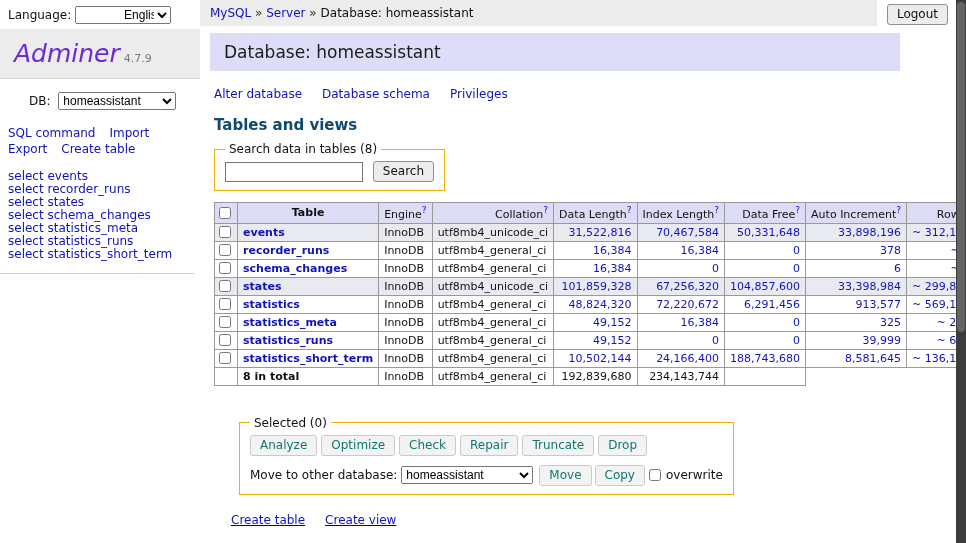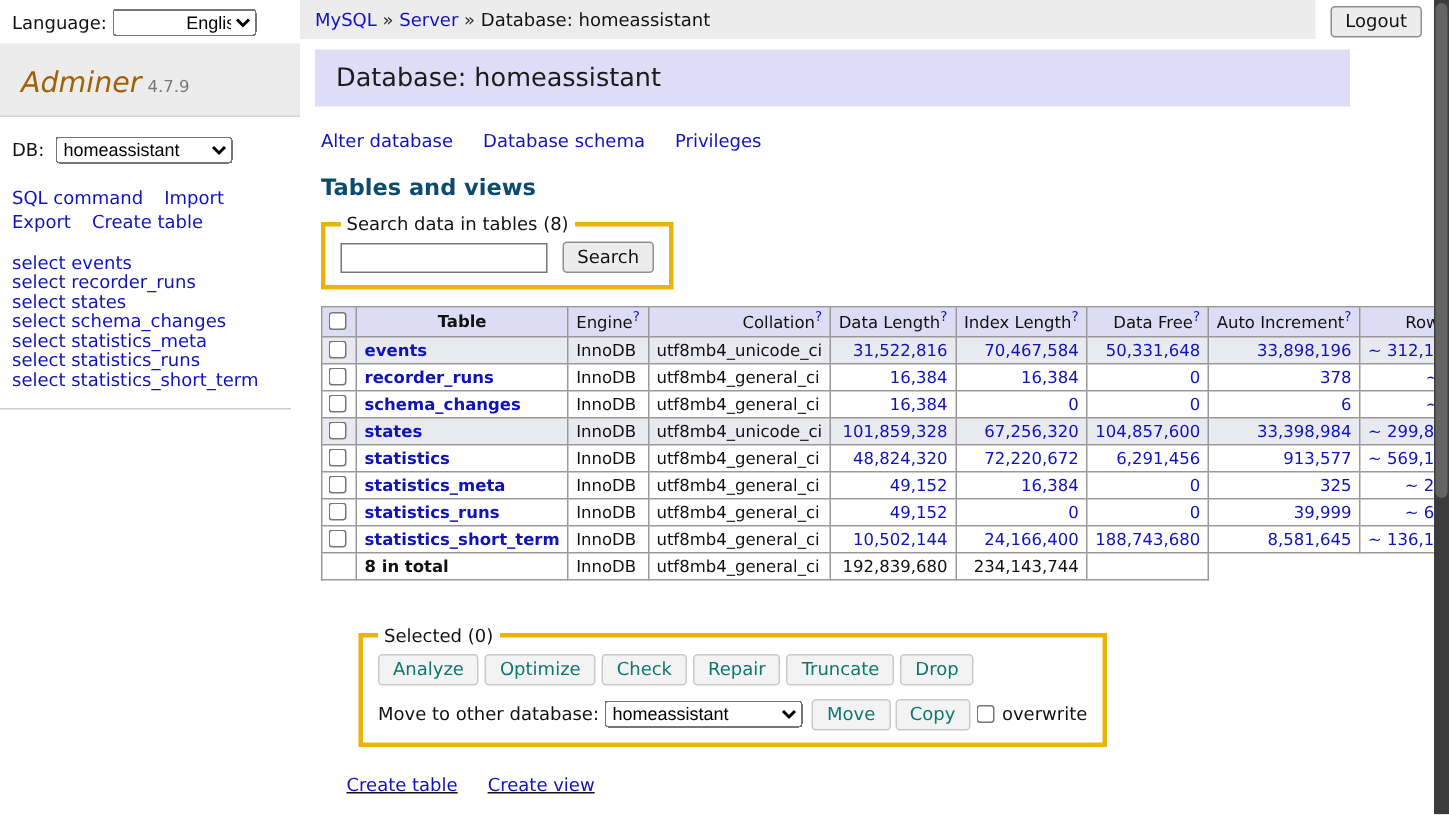--- a/index.html
+++ b/index.html
@@ -20,23 +20,23 @@
 
   
   .scrollbar { position: absolute; top: 0; right: 0; width: 10px; height: 543px; background: #3c3c3c; z-index: 5; }
   .scrollbar .thumb { position: absolute; top: 2px; left: 1px; width: 8px; height: 330px; background: #646464; border-radius: 4px; }
 
   
   .sidebar { width: 200px; flex: none; }
   .lang-row { padding: 6px 8px 5px; white-space: nowrap; }
   .lang-row select { width: 96px; font-size: 12px; padding-left: 44px; }
   h1.app-title { margin: 0; padding: 10px 14px; background: #ececec; border-bottom: 1px solid #d4d4d4; font-weight: normal; }
-  h1.app-title .name { font-style: italic; color: #a16207; font-size: 19px; }
+  h1.app-title .name { font-style: italic; color: #6d28d9; font-size: 25px; }
   h1.app-title .ver { color: #7a7a7a; font-size: 11px; margin-left: 4px; }
-  .db-form { padding: 13px 8px 4px; }
+  .db-form { padding: 13px 8px 4px; margin-left: 21px; }
   .db-form select { width: 118px; font-size: 12px; margin-left: 4px; }
   .ops { padding: 12px 8px 2px; }
   .ops-row { margin-bottom: 2px; }
   .ops-row a { margin-right: 14px; }
   .table-links { margin: 8px 0 0 0; padding: 2px 8px 12px; border-bottom: 1px solid #ccc; width: 194px; }
   .table-links a { display: block; line-height: 13px; }
 
   a.lnk { color: var(--link-color); text-decoration: none; cursor: pointer; }
 
   
@@ -44,21 +44,21 @@
   .top-row { display: flex; align-items: flex-start; }
   .breadcrumb { flex: 1; background: var(--bar-bg); padding: 6px 10px; height: 26px; white-space: nowrap; }
   .breadcrumb .sep { color: #333; }
   .logout-wrap { flex: none; padding: 4px 8px 0 10px; }
 
   h2.page-title { margin: 7px 56px 0 10px; padding: 9px 14px; background: var(--title-bg); font-size: 17px; font-weight: normal; color: #1c1c1c; }
   .action-links { margin: 16px 0 0 14px; }
   .action-links a, .inline-links a { margin-right: 20px; }
   h3.section { margin: 15px 0 6px 14px; font-size: 15px; font-weight: bold; color: #0c4a6e; }
 
-  fieldset { border: 3px solid #eab308; margin: 2px 0 0 14px; padding: 5px 10px 8px; display: inline-block; }
+  fieldset { border: 1px solid #eab308; margin: 2px 0 0 14px; padding: 5px 10px 8px; display: inline-block; }
   legend { padding: 0 4px; font-size: 12px; }
   .search-fieldset input[type=text] { width: 138px; height: 20px; border: 1px solid #767676; padding: 1px 4px; font-size: 12px; vertical-align: middle; margin-right: 6px; }
 
   button { font-family: inherit; font-size: 12px; color: #111; background: #ececec; border: 1px solid #8f8f8f; border-radius: 3px; padding: 2px 9px; line-height: 15px; cursor: pointer; }
   button:disabled { color: #0f766e; background: #f3f3f3; border-color: #c9c9c9; cursor: default; }
 
   
   table.data { border-collapse: collapse; margin: 11px 0 0 14px; font-size: 11px; }
   .data td, .data th { border: 1px solid #999; padding: 2px 5px; white-space: nowrap; height: 18px; }
   .data thead td, .data thead th { background: var(--thead-bg); }

